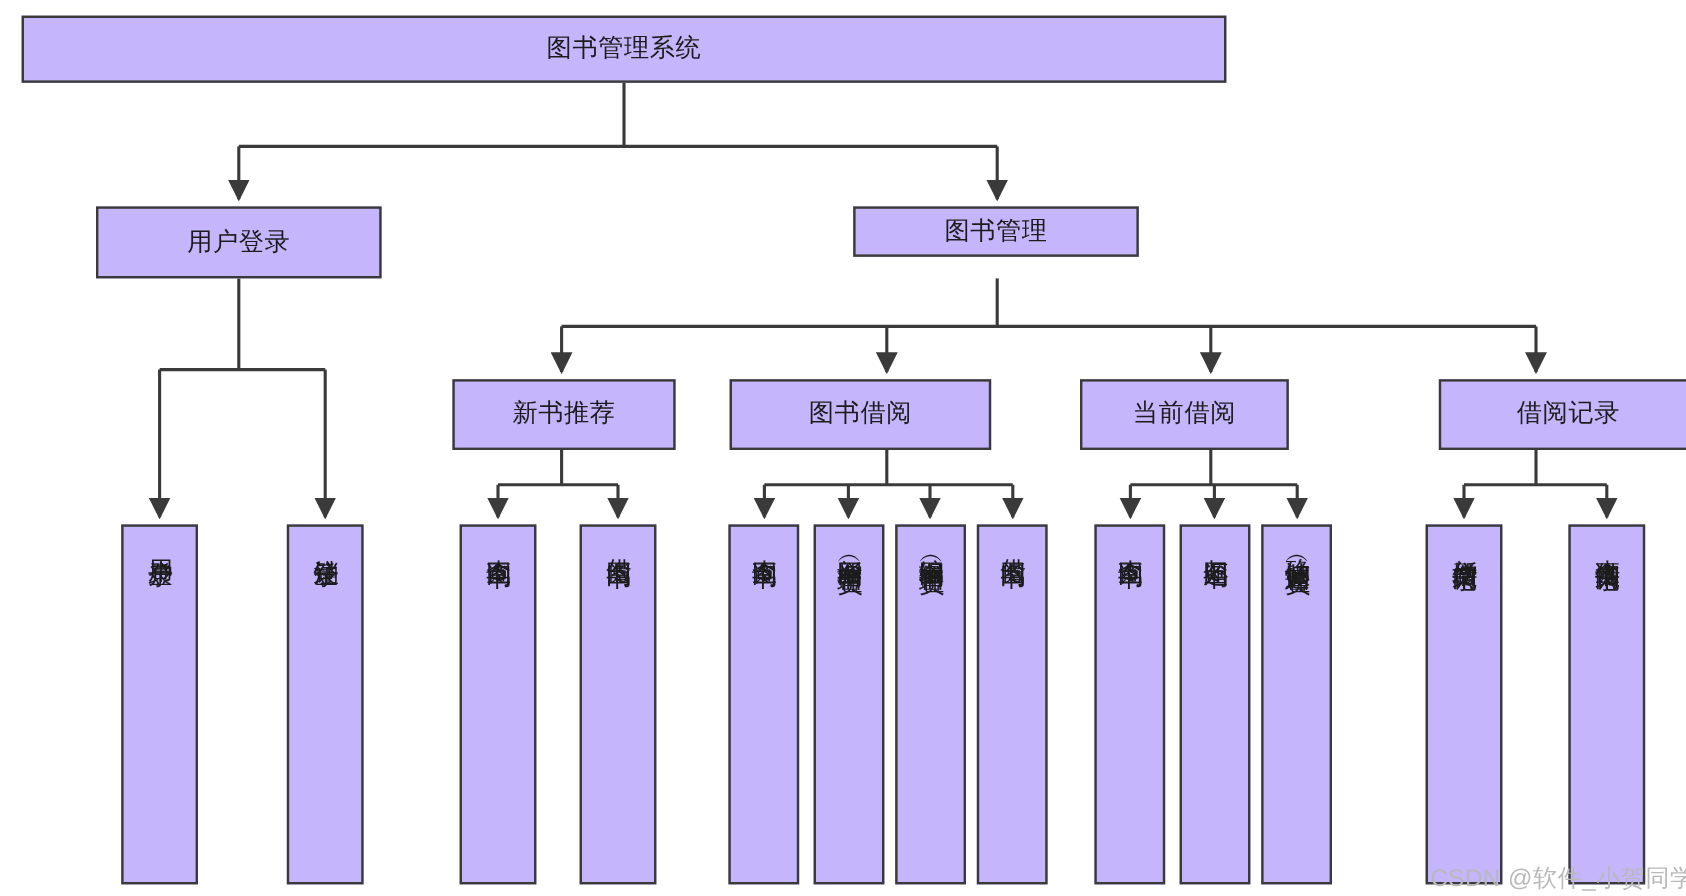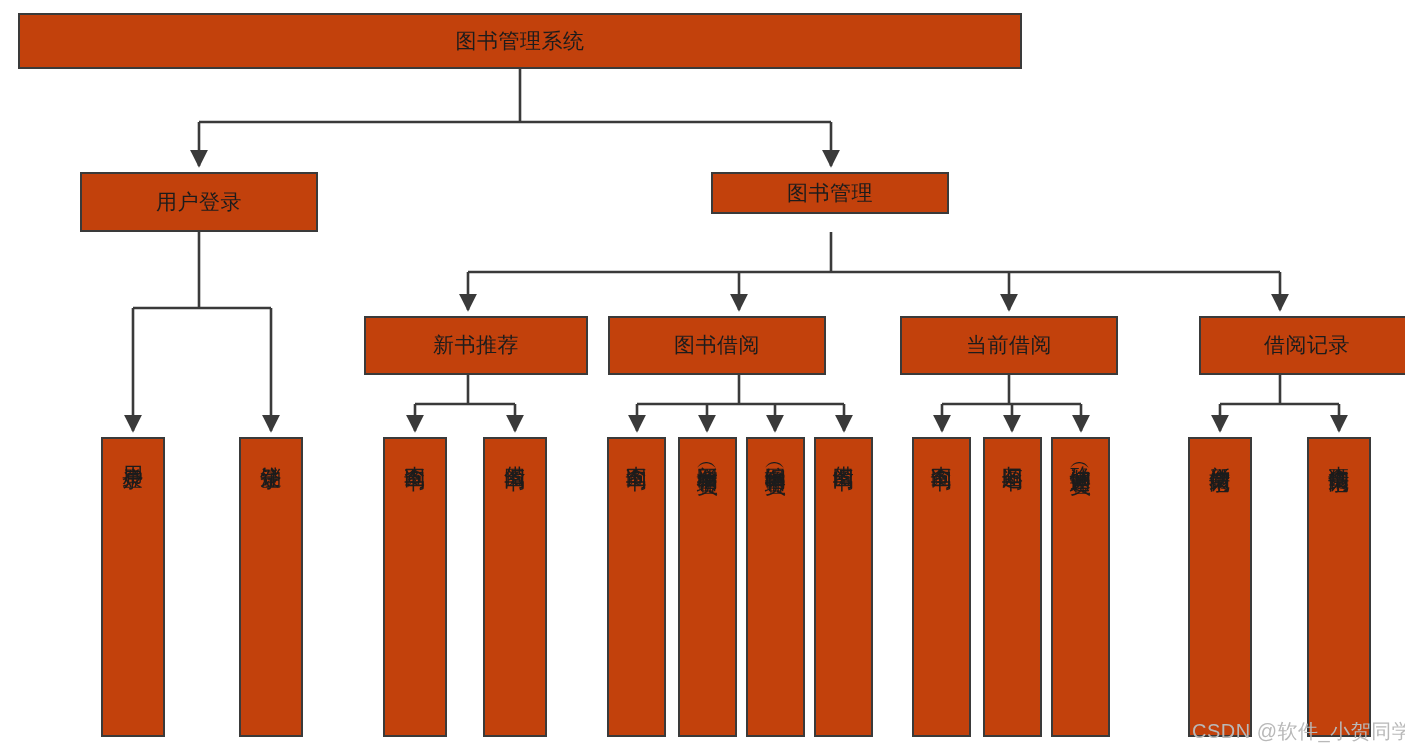--- a/index.html
+++ b/index.html
@@ -21,21 +21,21 @@
     position: absolute;
     left: 0;
     top: 0;
     width: 1405px;
     height: 747px;
     pointer-events: none;
   }
   .node {
     position: absolute;
     box-sizing: border-box;
-    background: #c2410c;
+    background: #c4b5fd;
     border: 2px solid #3a3a3a;
     display: flex;
     align-items: center;
     justify-content: center;
     color: #1c1c1c;
   }
   .node .label {
     display: block;
     text-align: center;
     line-height: 1.18;
@@ -123,27 +123,27 @@
     <span class="label">图书管理系统</span>
   </div>
 
   <div class="node horiz" style="left: 80px; top: 172px; width: 238px; height: 60px;">
     <span class="label">用户登录</span>
   </div>
   <div class="node horiz" style="left: 711px; top: 172px; width: 238px; height: 42px;">
     <span class="label">图书管理</span>
   </div>
 
-  <div class="node horiz" style="left: 364px; top: 316px; width: 224px; height: 59px;">
+  <div class="node horiz" style="left: 377px; top: 316px; width: 186px; height: 59px;">
     <span class="label">新书推荐</span>
   </div>
   <div class="node horiz" style="left: 608px; top: 316px; width: 218px; height: 59px;">
     <span class="label">图书借阅</span>
   </div>
-  <div class="node horiz" style="left: 900px; top: 316px; width: 218px; height: 59px;">
+  <div class="node horiz" style="left: 900px; top: 316px; width: 174px; height: 59px;">
     <span class="label">当前借阅</span>
   </div>
   <div class="node horiz" style="left: 1172px; top: 316px; width: 216px; height: 59px; margin-left: 27px;">
     <span class="label">借阅记录</span>
   </div>
 
   <div class="node vert" style="left: 101px; top: 437px; width: 64px; height: 300px;">
     <span class="label">用户登录</span>
   </div>
   <div class="node vert" style="left: 239px; top: 437px; width: 64px; height: 300px;">

